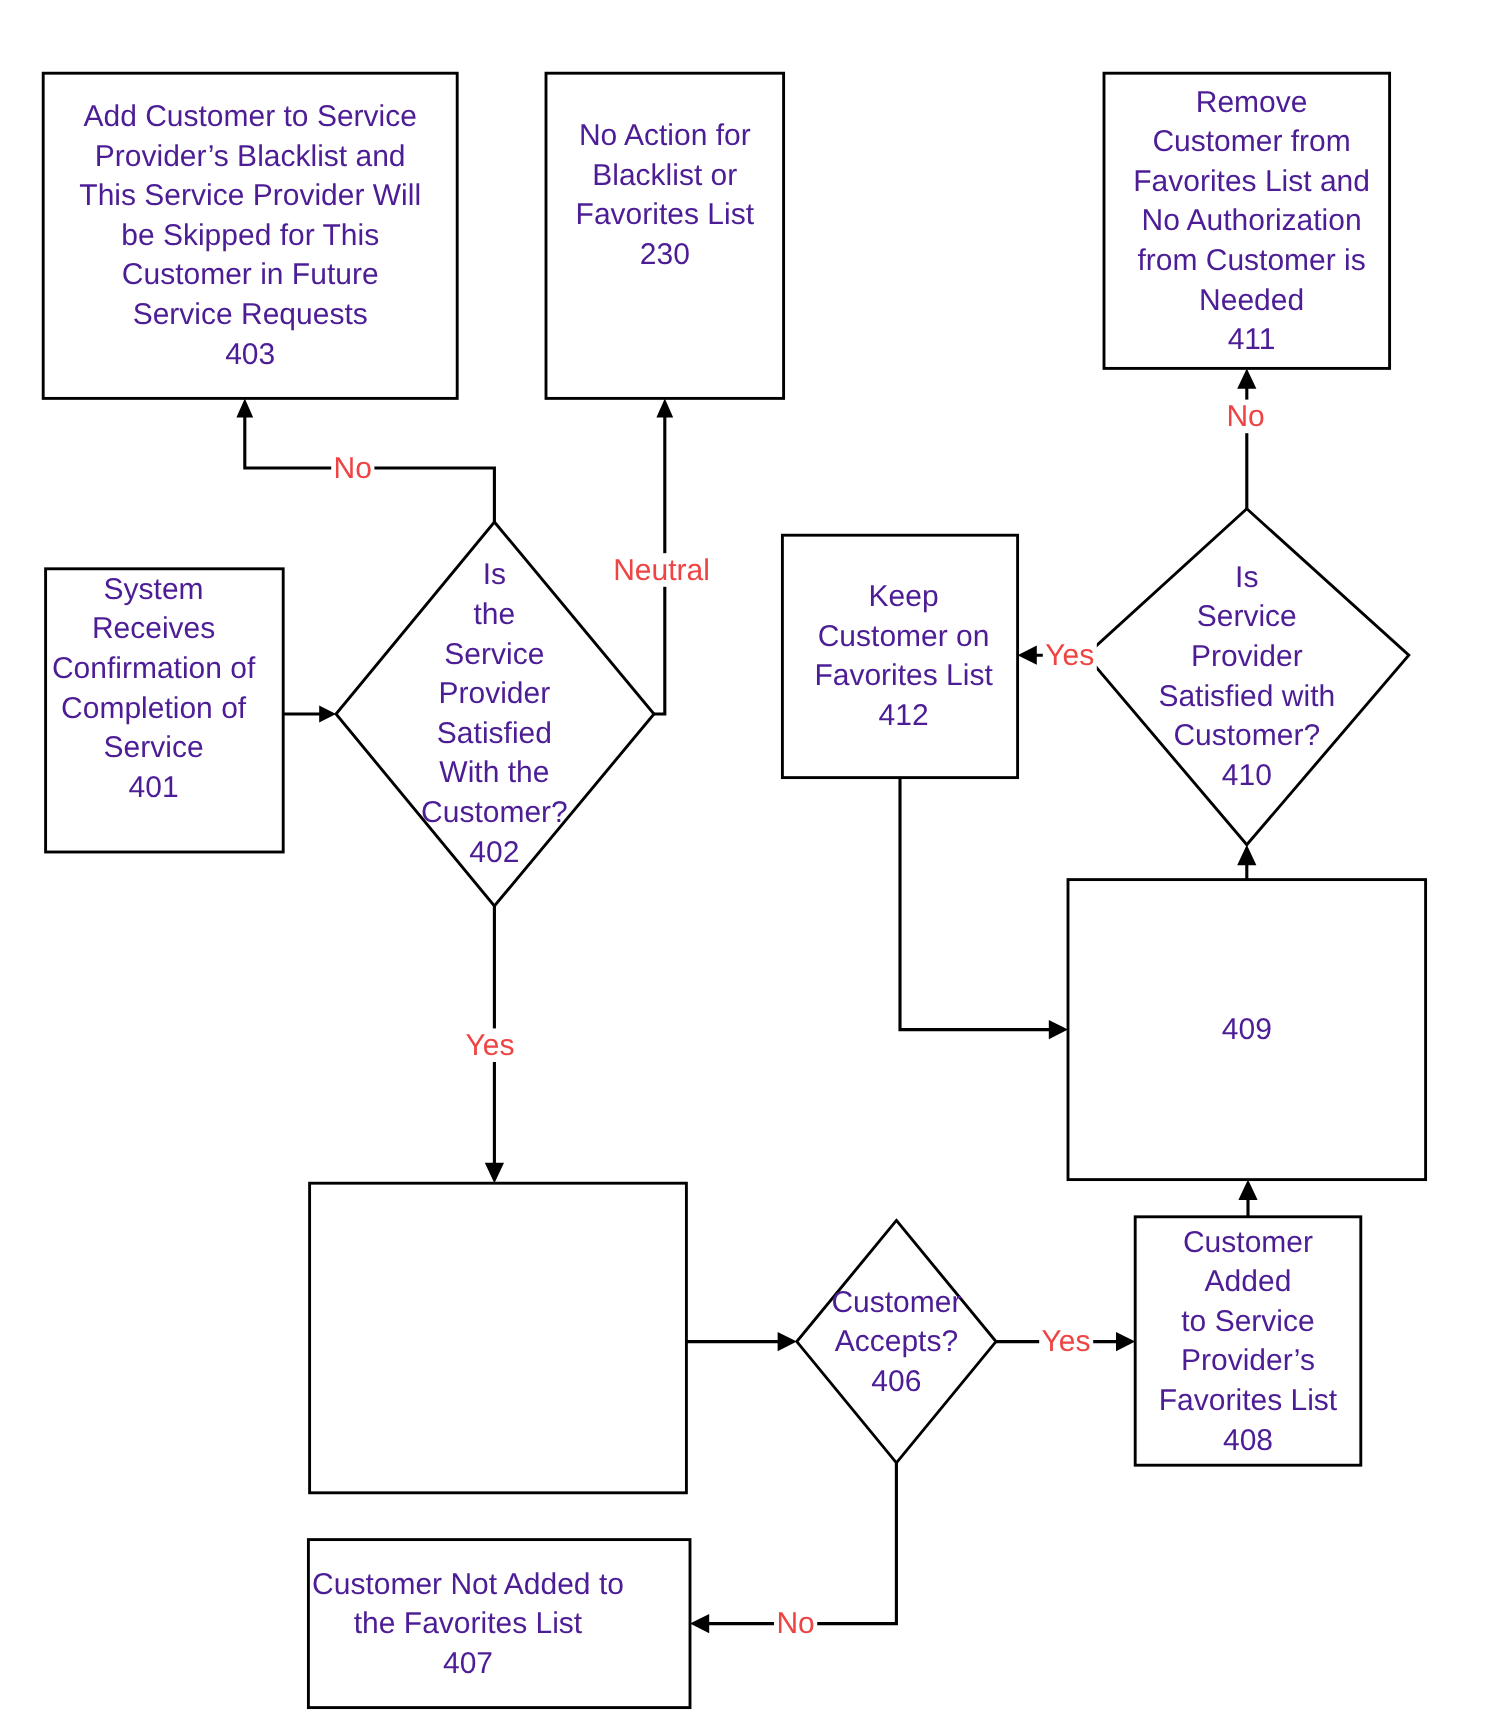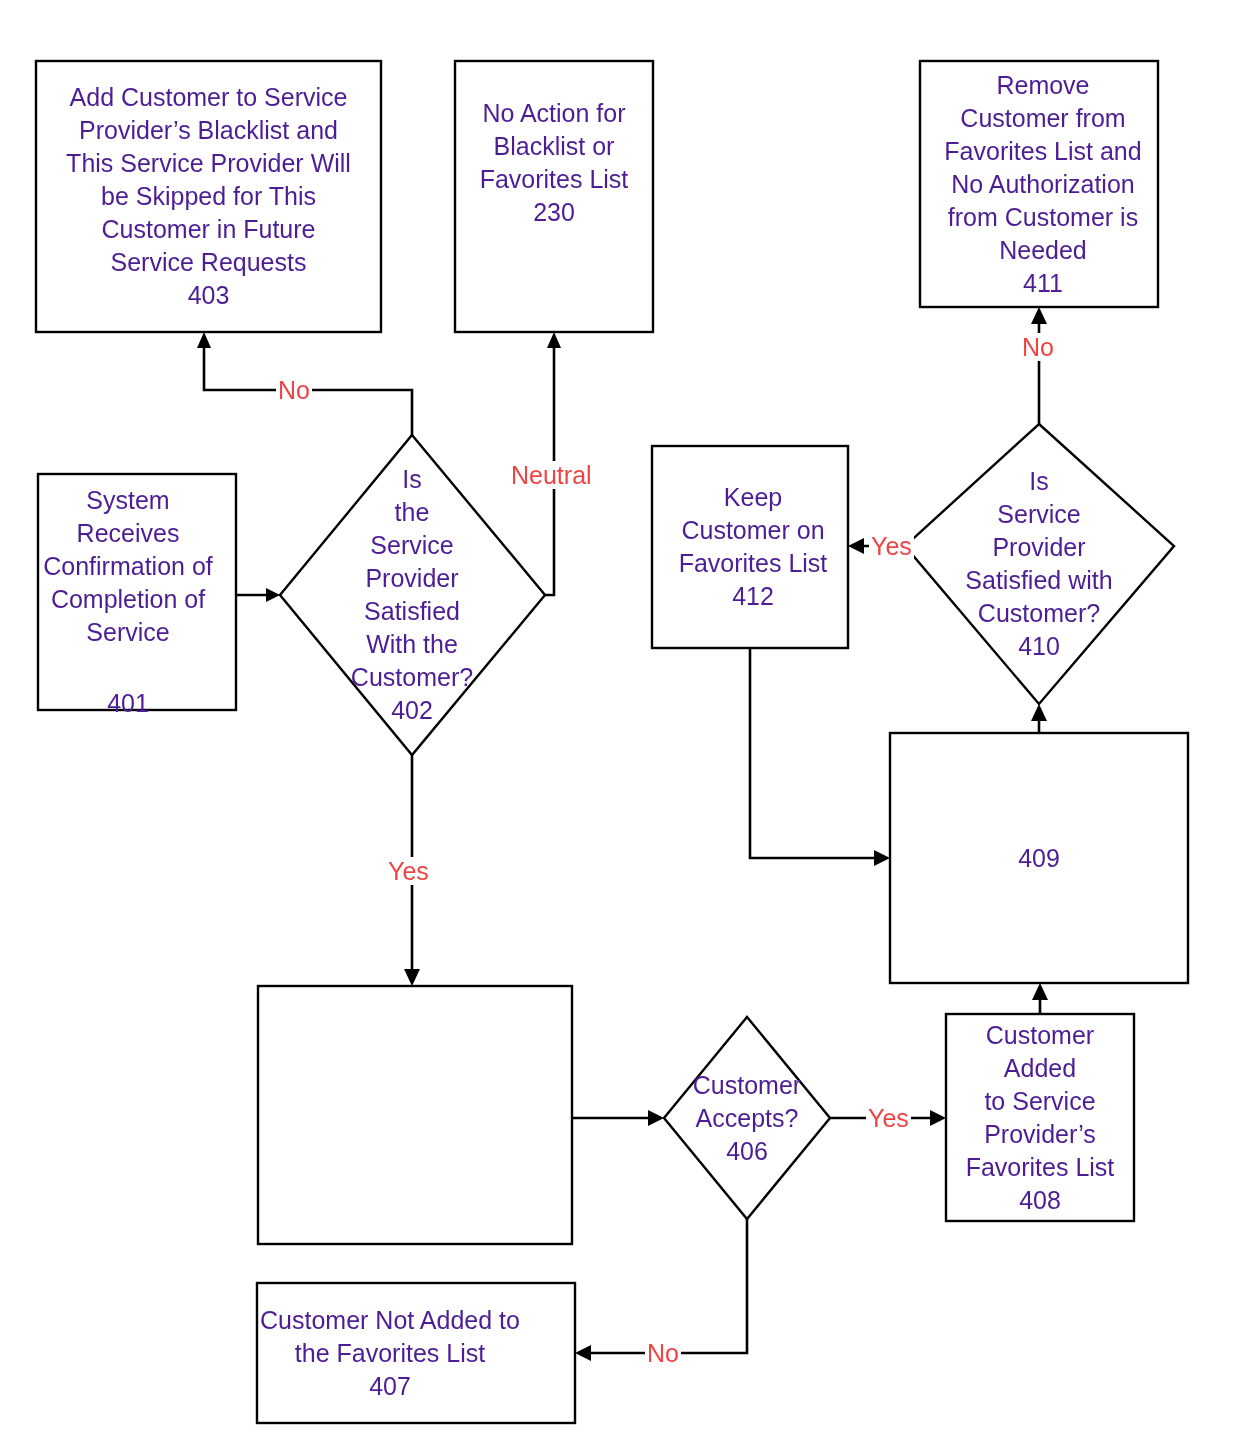--- a/index.html
+++ b/index.html
@@ -137,21 +137,21 @@
   <div class="node-text" style="left:924px; top:61px; width:238px; height:246px;">
     <span>Remove
 Customer from
 Favorites List and
 No Authorization
 from Customer is
 Needed</span>
     <span>411</span>
   </div>
 
-  <div class="node-text" style="left:38px; top:484px; width:180px; height:236px;justify-content:space-between;">
+  <div class="node-text" style="left:38px; top:456px; width:180px; height:236px;">
     <span>System
 Receives
 Confirmation of
 Completion of
 Service</span>
     <span>401</span>
   </div>
 
   <div class="node-text" style="left:300px; top:440px; width:224px; height:310px;">
     <span>Is

